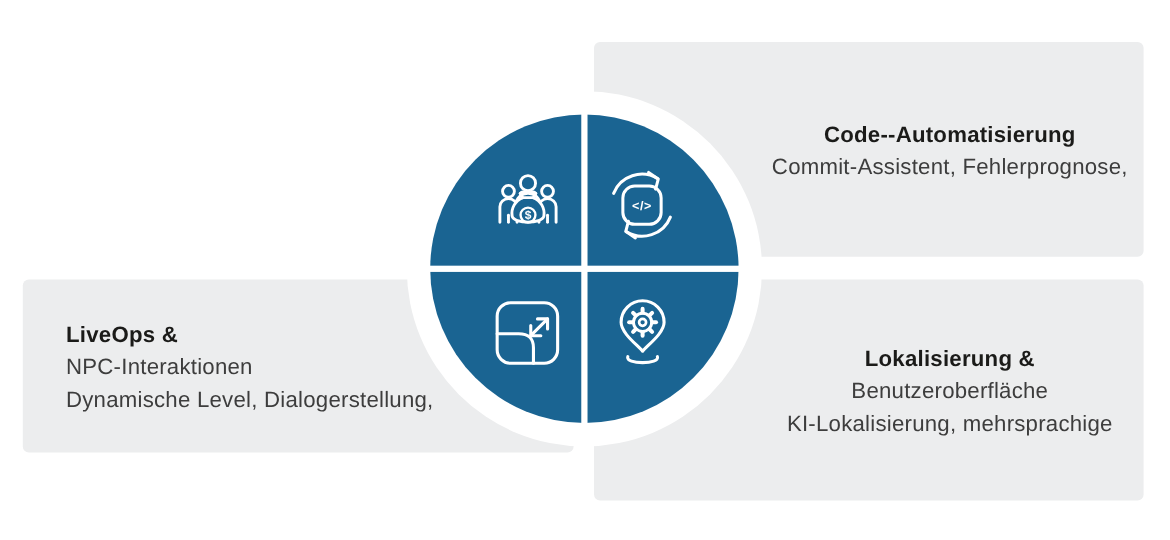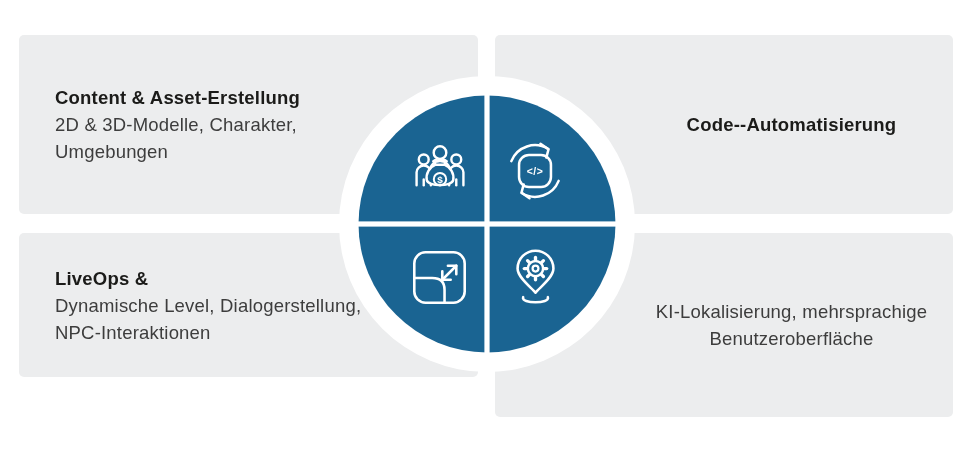--- a/index.html
+++ b/index.html
@@ -17,54 +17,47 @@
   .desc{margin:0;font-size:18.5px;font-weight:400;line-height:27px;color:#3D3D3D;letter-spacing:.2px;}
   .line{display:block;white-space:nowrap;}
   .medallion{position:absolute;left:327px;top:64px;width:320px;height:320px;}
   .icon-text{font-family:"Liberation Sans",sans-serif;font-weight:bold;fill:#FFFFFF;stroke:none;}
 </style>
 </head>
 <body>
 
 <main class="canvas">
 
-  <section class="panel tl left-col">
-    <h2 class="title">
-      <span class="line">Content &amp; Asset-Erstellung</span>
-    </h2>
-    <p class="desc">
-      <span class="line">2D &amp; 3D-Modelle, Charakter,</span>
-      <span class="line">Umgebungen</span>
-    </p>
-  </section>
 
   <section class="panel tr right-col">
     <h2 class="title">
       <span class="line">Code--Automatisierung</span>
     </h2>
     <p class="desc">
+      <span class="line">Commit-Assistent, Fehlerprognose,</span>
     </p>
   </section>
 
   <section class="panel bl left-col">
     <h2 class="title">
       <span class="line">LiveOps &amp;</span>
     </h2>
     <p class="desc">
+      <span class="line">NPC-Interaktionen</span>
       <span class="line">Dynamische Level, Dialogerstellung,</span>
-      <span class="line">NPC-Interaktionen</span>
     </p>
   </section>
 
   <section class="panel br right-col">
     <h2 class="title">
+      <span class="line">Lokalisierung &amp;</span>
     </h2>
     <p class="desc">
+      <span class="line">Benutzeroberfläche</span>
       <span class="line">KI-Lokalisierung, mehrsprachige</span>
-      <span class="line">Benutzeroberfläche</span>
     </p>
   </section>
 
   <svg class="medallion" viewBox="-160 -160 320 320">
     <circle r="148" fill="#FFFFFF"></circle>
     <circle r="128.5" fill="#1A6492"></circle>
     <g fill="#FFFFFF">
       <rect x="-2.6" y="-129" width="5.2" height="258"></rect>
       <rect x="-129" y="-2.6" width="258" height="5.2"></rect>
     </g>

